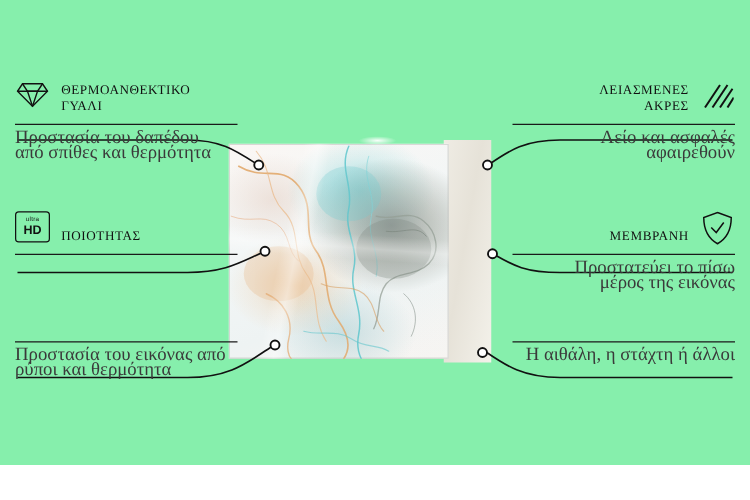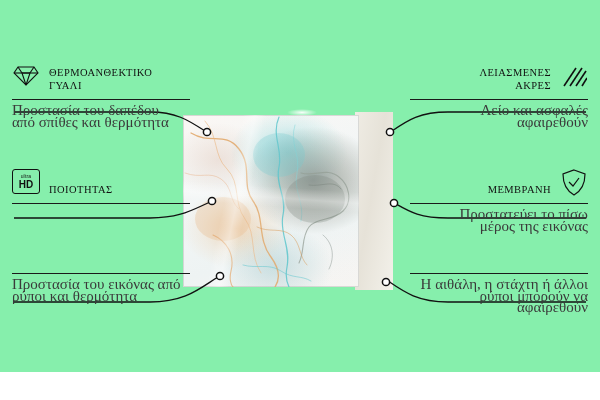--- a/index.html
+++ b/index.html
@@ -273,17 +273,16 @@
     <div class="feat-desc">
       <span>Προστατεύει το πίσω</span><br>
       <span>μέρος της εικόνας</span>
     </div>
   </div>
 
   <div class="feature right" style="top:268px;">
     <div class="feat-rule"></div>
     <div class="feat-desc">
       <span>Η αιθάλη, η στάχτη ή άλλοι</span><br>
-      <span>ρύποι μπορούν να αφαιρεθούν</span>
     </div>
   </div>
 
 </div>
 
 </body></html>

